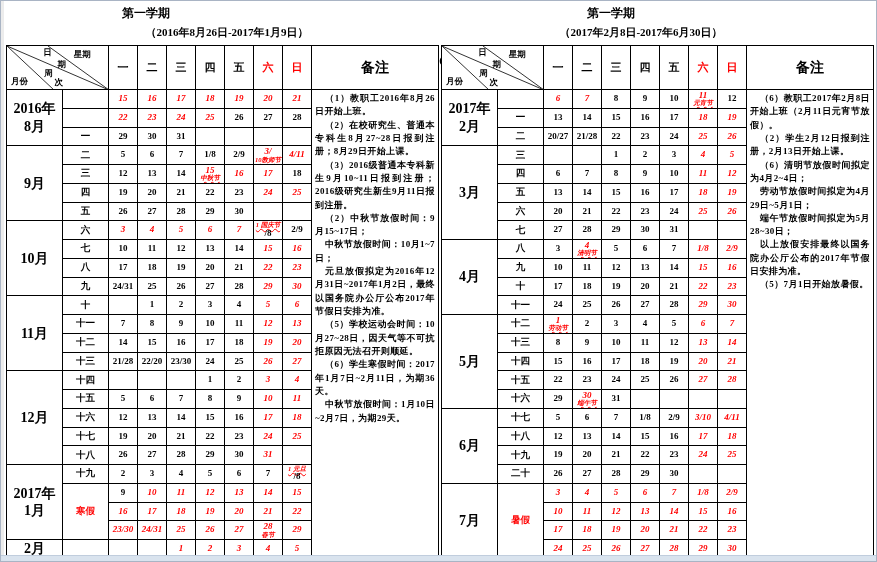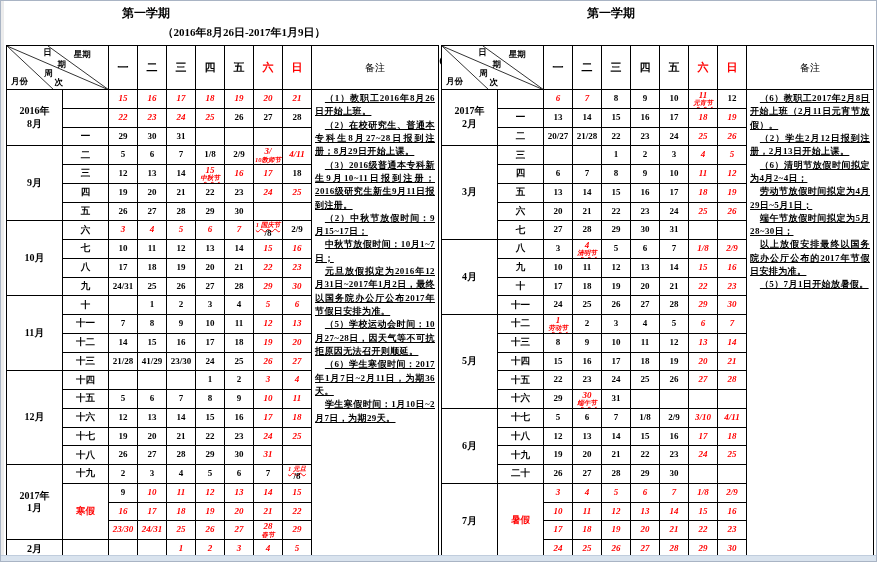--- a/index.html
+++ b/index.html
@@ -4,57 +4,58 @@
 <style>
   html,body{margin:0;padding:0;background:#fff;}
   .sheet{position:relative;width:875px;height:560px;border:1px solid #a9b4c4;background:#fff;overflow:hidden;
          font-family:"Liberation Serif",serif;}
   .edge-left{position:absolute;left:0;top:0;width:3px;height:100%;background:#ececec;}
   .edge-bottom{position:absolute;left:0;bottom:0;width:100%;height:5px;background:#d9e3ee;border-top:1px solid #c0cddd;}
   .hdr{position:absolute;font-weight:bold;color:#000;text-align:center;white-space:nowrap;}
   #sem1{left:90px;top:4px;width:110px;font-size:12px;}
   #maintitle{left:300px;top:3px;width:290px;font-size:13.5px;margin-top:48px;}
   #sem2{left:565px;top:4px;width:90px;font-size:12px;}
-  #range1{left:68px;top:24px;width:350px;font-size:11px;}
+  #range1{left:51px;top:24px;width:350px;font-size:11px;}
   #range2{left:465px;top:24px;width:350px;font-size:11px;}
 
   table.cal{position:absolute;top:44px;border-collapse:collapse;table-layout:fixed;background:#fff;}
   #t1{left:5px;} #t2{left:440px;}
   .cal td,.cal th{border:1px solid #000;padding:0;text-align:center;vertical-align:middle;overflow:hidden;}
   .cal thead tr{height:44px;}
   .cal tbody tr{height:18.75px;}
   .wd{font-size:11px;font-weight:bold;font-family:"Liberation Serif",serif;}
   .wd.red{color:#f00;}
-  .notesh{font-size:10px;font-weight:normal;}
-  .month{font-size:10px;font-weight:bold;line-height:1.25;}
+  .notesh{font-size:14px;font-weight:bold;}
+  .month{font-size:14px;font-weight:bold;line-height:1.25;}
   .week{font-size:9.5px;font-weight:bold;}
   .week.red{color:#f00;}
   .day{font-size:9px;font-weight:bold;}
   .ln{display:block;line-height:1.03;}
   .ln.red{color:#f00;font-style:italic;}
   .ln.sm{font-size:6.5px;line-height:1.0;}
   .ln.sm.red{text-decoration:underline;text-decoration-style:wavy;text-decoration-thickness:0.5px;}
   .notes{vertical-align:top !important;text-align:left !important;
          font-size:9px;font-weight:bold;line-height:1.48;letter-spacing:0.4px;padding:2px 3px !important;}
-  .note{text-indent:1.1em;text-align:justify;text-decoration:underline;}
+  .note{text-indent:1.1em;text-align:justify;}
   .corner{position:relative;padding:0 !important;}
   .corner svg{position:absolute;left:0;top:0;}
   .corner span{position:absolute;font-size:8.5px;font-weight:bold;white-space:nowrap;}
   .c-ri{left:36%;top:2%;} .c-qi{left:50%;top:30%;} .c-xq{left:66%;top:6%;}
   .c-zhou{left:37%;top:52%;} .c-ci{left:47%;top:72%;} .c-yf{left:4%;top:70%;font-family:Liberation Mono, monospace;}
 </style>
 </head>
 <body>
 
 <div class="sheet">
   <div class="edge-left"></div>
   <div class="hdr" id="sem1">第一学期</div>
   <div class="hdr" id="maintitle">湖北科技学院2016—2017学年度校历</div>
   <div class="hdr" id="sem2">第一学期</div>
   <div class="hdr" id="range1">（2016年8月26日-2017年1月9日）</div>
+  <div class="hdr" id="range2">（2017年2月8日-2017年6月30日）</div>
   <table class="cal" id="t1">
       <colgroup>
         <col style="width: 56px;">
         <col style="width: 46px;">
         <col style="width: 29px;">
         <col style="width: 29px;">
         <col style="width: 29px;">
         <col style="width: 29px;">
         <col style="width: 29px;">
         <col style="width: 29px;">
@@ -116,21 +117,21 @@
           </td>
           <td class="notes" rowspan="25">
             <div class="note">（1）教职工2016年8月26日开始上班。</div>
             <div class="note">（2）在校研究生、普通本专科生8月27~28日报到注册；8月29日开始上课。</div>
             <div class="note">（3）2016级普通本专科新生9月10~11日报到注册；2016级研究生新生9月11日报到注册。</div>
             <div class="note">（2）中秋节放假时间：9月15~17日；</div>
             <div class="note">中秋节放假时间：10月1~7日；</div>
             <div class="note">元旦放假拟定为2016年12月31日~2017年1月2日，最终以国务院办公厅公布2017年节假日安排为准。</div>
             <div class="note">（5）学校运动会时间：10月27~28日，因天气等不可抗拒原因无法召开则顺延。</div>
             <div class="note">（6）学生寒假时间：2017年1月7日~2月11日，为期36天。</div>
-            <div class="note">学生寒假时间：1月10日~2月7日，为期29天。</div>
+            <div class="note">中秋节放假时间：1月10日~2月7日，为期29天。</div>
           </td>
         </tr>
         <tr>
           <td class="week"></td>
           <td class="day">
             <span class="ln red">22</span>
           </td>
           <td class="day">
             <span class="ln red">23</span>
           </td>
@@ -435,21 +436,21 @@
           <td class="day">
             <span class="ln red">20</span>
           </td>
         </tr>
         <tr>
           <td class="week">十三</td>
           <td class="day">
             <span class="ln">21/28</span>
           </td>
           <td class="day">
-            <span class="ln">41/29</span>
+            <span class="ln">22/20</span>
           </td>
           <td class="day">
             <span class="ln">23/30</span>
           </td>
           <td class="day">
             <span class="ln">24</span>
           </td>
           <td class="day">
             <span class="ln">25</span>
           </td>

